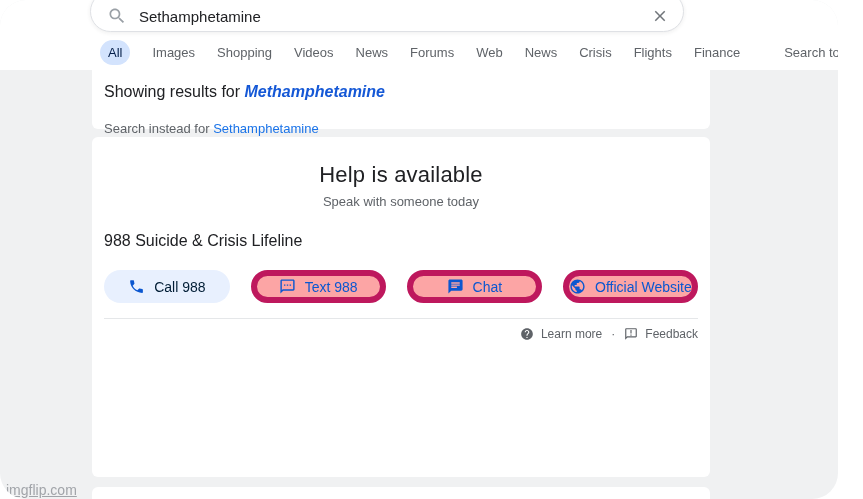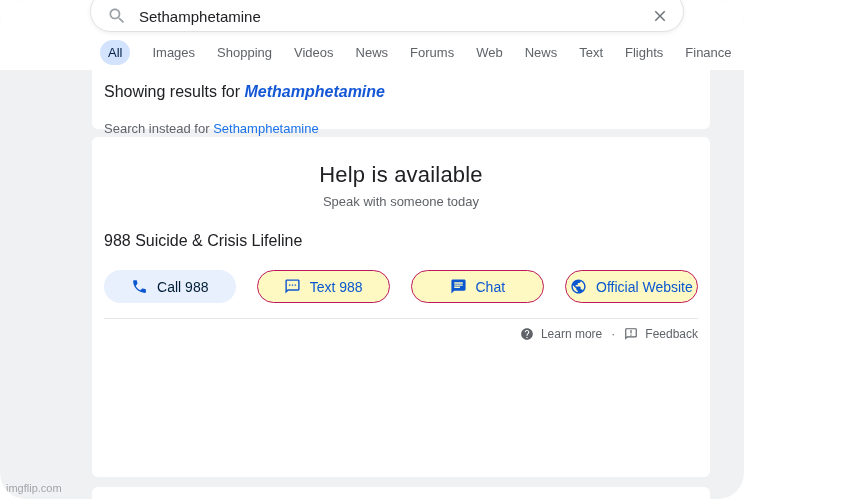--- a/index.html
+++ b/index.html
@@ -3,21 +3,21 @@
 <meta charset="utf-8">
 <style>
   * { margin: 0; padding: 0; box-sizing: border-box; }
   html, body { background: #ffffff; }
   body {
     font-family: "Liberation Sans", "DejaVu Sans", sans-serif;
     -webkit-font-smoothing: antialiased;
   }
   .screen {
     position: relative;
-    width: 744px; height: 499px;
+    width: 838px; height: 499px;
     background: #f0f1f2;
     overflow: hidden;
     border-radius: 26px;
   }
 
   
   .header {
     position: absolute; top: 0; left: 0; right: 0; height: 70px;
     background: #ffffff;
   }
@@ -74,21 +74,21 @@
   .help-subtitle { margin-top: 6px; text-align: center; font-size: 13px; color: #5f6368; }
   .help-org { margin-top: 23px; font-size: 16px; color: #202124; }
   .help-desc { margin-top: 10px; font-size: 13px; color: #5f6368; }
 
   .btn-stack { margin-top: 20px; display: flex; gap: 21px; }
   .pill-btn {
     height: 33px; width: 100%;
     border-radius: 17px;
     display: flex; align-items: center; justify-content: center; gap: 9px;
     font-family: inherit; font-size: 14px;
-    background: #fef9c3; border: 1px solid #be185d;
+    background: #fca5a5; border: 6px solid #be185d;
     color: #0b57d0; cursor: pointer;
   }
   .pill-btn svg { width: 17px; height: 17px; fill: #0b57d0; }
   .pill-btn.filled {
     background: #e8f0fe; border: none; color: #001d35;
   }
 
   .help-divider { margin-top: 15px; height: 1px; background: #e5e7e9; }
   .help-footer {
     margin-top: 6px; height: 17px;
@@ -96,21 +96,21 @@
     font-size: 12px; color: #5f6368;
   }
   .help-footer svg { width: 14px; height: 14px; fill: #5f6368; }
   .help-footer .link { cursor: pointer; }
   .help-footer .dot { color: #5f6368; padding: 0 2px; }
 
   .bottom-card { top: 487px; height: 20px; border-radius: 6px 6px 0 0; }
 
   .watermark {
     position: absolute; left: 6px; top: 482px;
-    font-size: 11px; color: #a1a4a9;
+    font-size: 14px; color: #a1a4a9; text-decoration: underline;
   }
 </style>
 </head>
 <body>
 
 <div class="screen">
 
   <div class="header">
     <div class="searchbar">
       <svg class="mag" viewBox="0 0 24 24">
@@ -124,21 +124,21 @@
 
     <div class="tabs">
       <span class="tab active">All</span>
       <span class="tab">Images</span>
       <span class="tab">Shopping</span>
       <span class="tab">Videos</span>
       <span class="tab">News</span>
       <span class="tab">Forums</span>
       <span class="tab">Web</span>
       <span class="tab">News</span>
-      <span class="tab">Text</span>
+      <span class="tab">Crisis</span>
       <span class="tab">Flights</span>
       <span class="tab">Finance</span>
       <span class="tab-divider"></span>
       <span class="tab">Search tools</span>
       <span class="tab-divider"></span>
 
     </div>
   </div>
 
   <div class="card spell-card">

